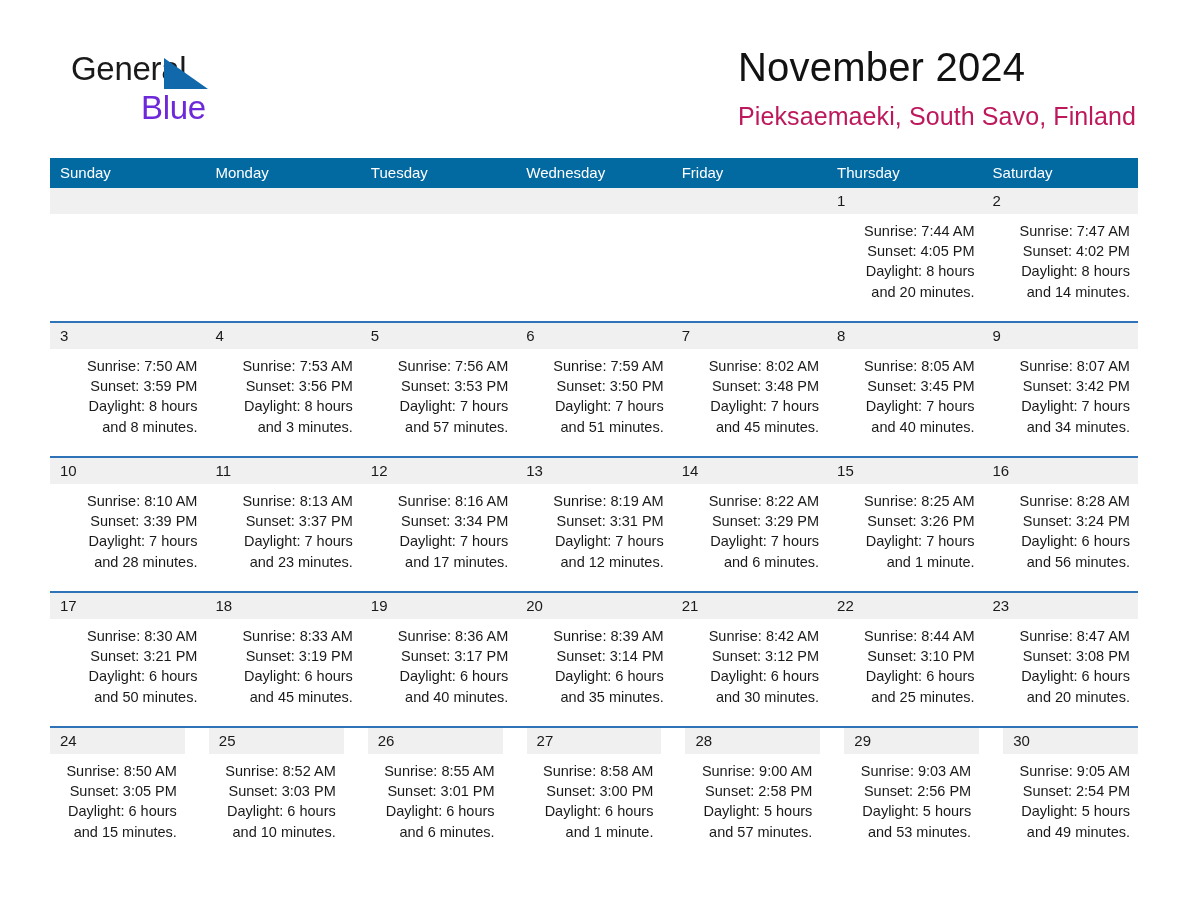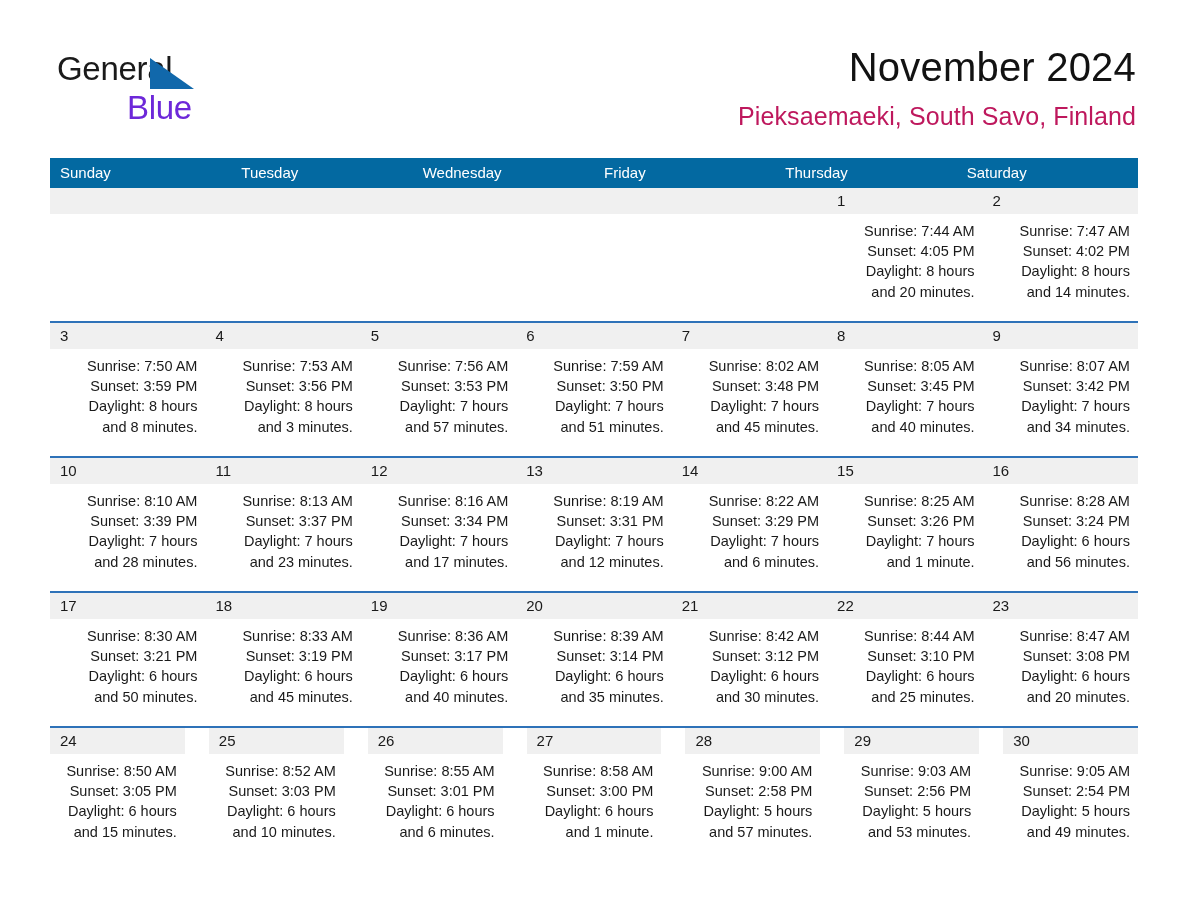--- a/index.html
+++ b/index.html
@@ -13,20 +13,21 @@
     font-family: "Liberation Sans", sans-serif;
     color: #000000;
     overflow: hidden;
   }
 
   .page {
     position: relative;
     width: 1188px;
     height: 666px;
     box-sizing: border-box;
+    padding-left: 14px;
   }
 
   
   .masthead {
     position: relative;
     height: 110px;
     padding: 0 50px;
   }
 
   .brand {
@@ -62,21 +63,20 @@
     margin-top: 1px;
     padding-left: 70px;
     letter-spacing: -0.3px;
     height: 36px;
   }
 
   .title-block {
     position: absolute;
     right: 52px;
     top: 46px;
-    text-align: right;
   }
   .cal-title {
     font-size: 40px;
     line-height: 1.08;
     color: #121212;
     font-weight: normal;
     letter-spacing: 0.2px;
     margin: 0;
   }
   .cal-subtitle {
@@ -170,20 +170,21 @@
     <div class="title-block">
       <h1 class="cal-title">November 2024</h1>
       <h2 class="cal-subtitle">Pieksaemaeki, South Savo, Finland</h2>
     </div>
 
   </div>
 
   <div class="calendar">
     <div class="weekday-header">
         <div class="weekday-cell">Sunday</div>
+        <div class="weekday-cell">Monday</div>
         <div class="weekday-cell">Tuesday</div>
         <div class="weekday-cell">Wednesday</div>
         <div class="weekday-cell">Friday</div>
         <div class="weekday-cell">Thursday</div>
         <div class="weekday-cell">Saturday</div>
       </div>
     <div class="weeks">
         <div class="week-row">
           <div class="day-cell">
             <div class="daynum-band"><span class="daynum"></span></div>

